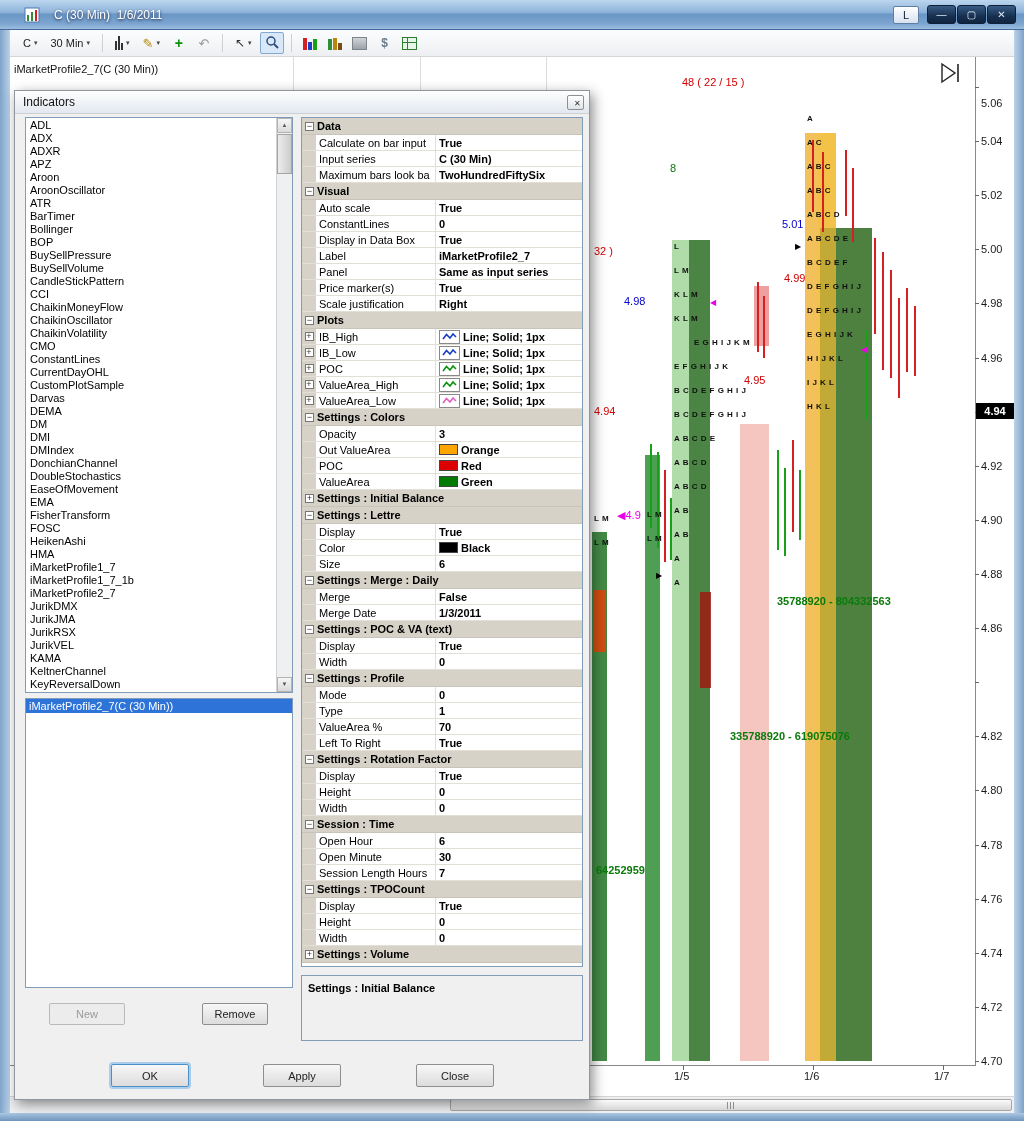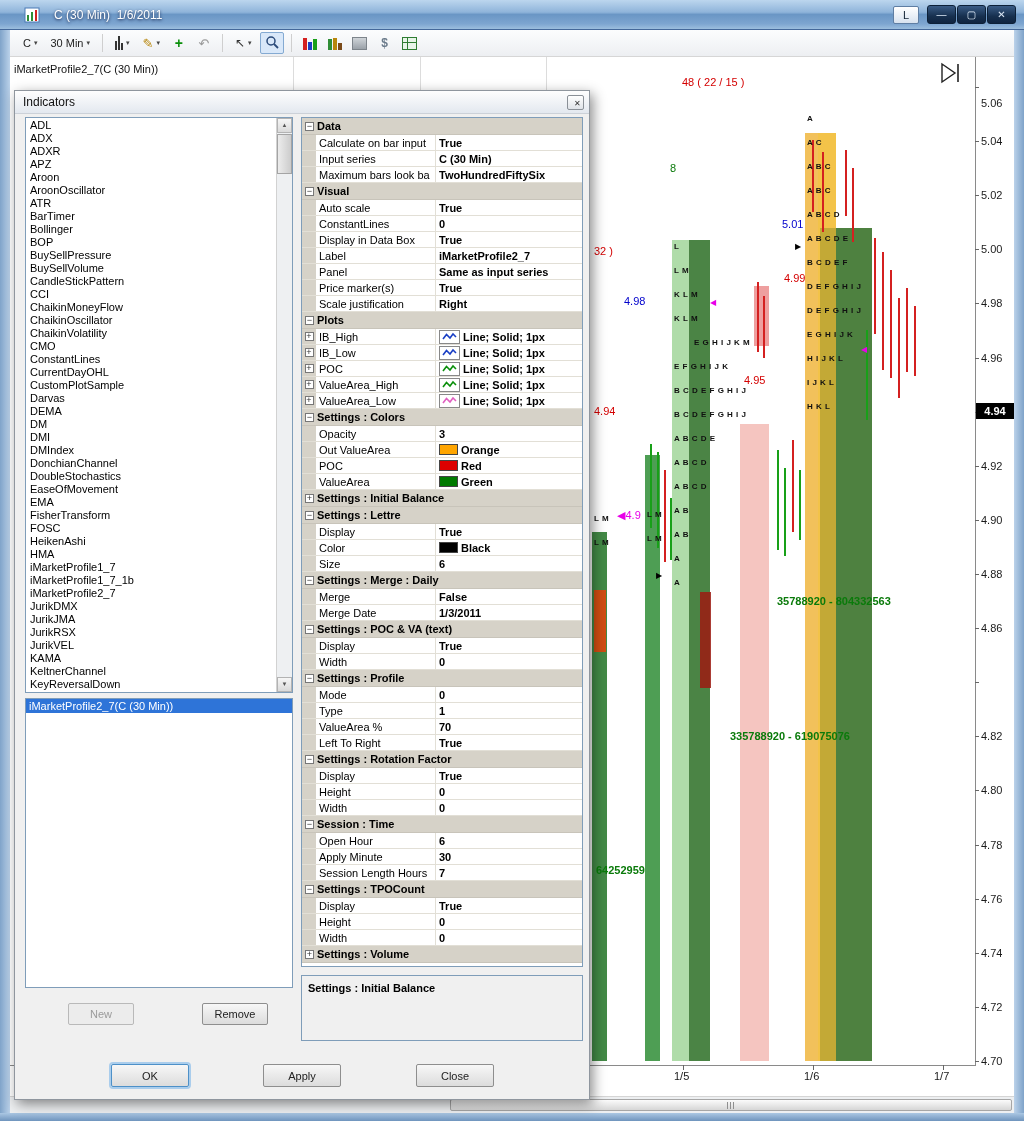--- a/index.html
+++ b/index.html
@@ -78,21 +78,21 @@
     border:1px solid #b3b3b3;font-size:6px;text-align:center;line-height:12px;color:#555;}
   .sb-up{top:0;} .sb-dn{bottom:0;}
   .sb-thumb{position:absolute;left:0;top:16px;width:15px;height:40px;box-sizing:border-box;
     background:linear-gradient(90deg,#ececec,#cccccc);border:1px solid #a4a4a4;}
   .sel-list{position:absolute;left:10px;top:607px;width:268px;height:290px;background:#fff;
     border:1px solid #7f9db9;box-sizing:border-box;overflow:hidden;}
   .sel-item{height:14px;line-height:14px;font-size:11px;padding-left:3px;white-space:nowrap;}
   .sel-item.active{background:#2e74d8;color:#fff;}
   .btn{position:absolute;height:22px;font-size:11px;font-family:inherit;color:#222;border-radius:2px;
     background:linear-gradient(#f7f7f7,#dcdcdc);border:1px solid #8e8e8e;}
-  #btnNew{left:34px;top:912px;width:66px;color:#9b9b9b;border-color:#b9b9b9;background:#ececec;margin-left:19px;}
+  #btnNew{left:34px;top:912px;width:76px;color:#9b9b9b;border-color:#b9b9b9;background:#ececec;}
   #btnRemove{left:187px;top:912px;width:66px;}
   .bot-btn{top:973px;width:78px;height:23px;}
   #btnOK{left:96px;border:1px solid #4d90c8;box-shadow:0 0 0 2px #aacdec;}
   #btnApply{left:248px;}
   #btnClose{left:401px;}
   
   .propgrid{position:absolute;left:286px;top:26px;width:282px;height:850px;background:#fff;
     border:1px solid #7f9db9;box-sizing:border-box;overflow:hidden;font-size:11px;}
   .pg-cat{display:flex;height:16px;background:#d6d2c8;align-items:center;border-bottom:1px solid #c8c4ba;}
   .pg-exp{width:9px;height:9px;box-sizing:border-box;margin:0 3px;background:#fff;border:1px solid #777;
@@ -745,21 +745,21 @@
         </div>
         <div class="pg-row">
           <div class="pg-gutter"></div>
           <div class="pg-label">Open Hour</div>
           <div class="pg-value">
             <div class="pg-valtext">6</div>
           </div>
         </div>
         <div class="pg-row">
           <div class="pg-gutter"></div>
-          <div class="pg-label">Apply Minute</div>
+          <div class="pg-label">Open Minute</div>
           <div class="pg-value">
             <div class="pg-valtext">30</div>
           </div>
         </div>
         <div class="pg-row">
           <div class="pg-gutter"></div>
           <div class="pg-label">Session Length Hours</div>
           <div class="pg-value">
             <div class="pg-valtext">7</div>
           </div>

